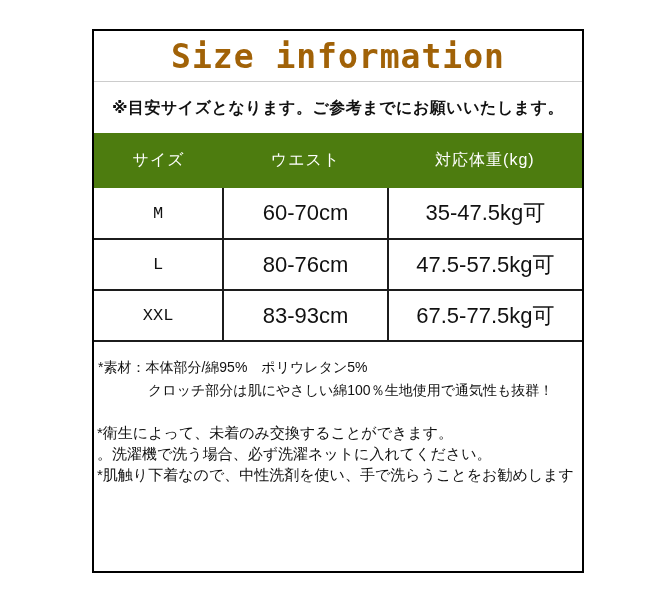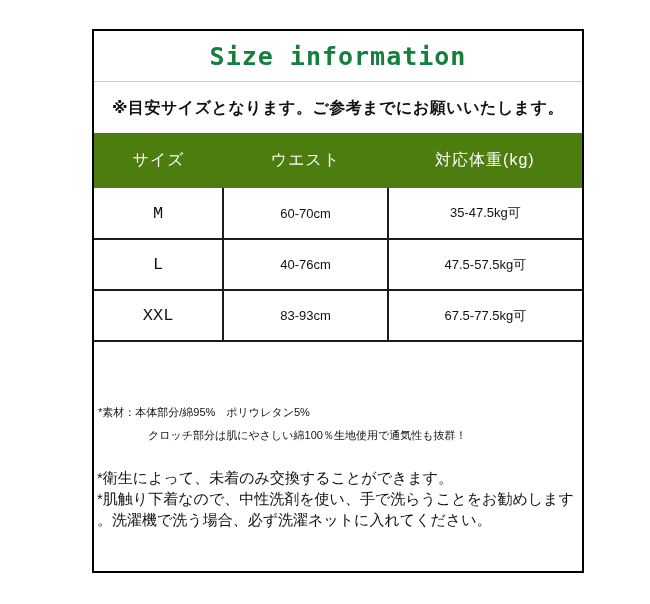--- a/index.html
+++ b/index.html
@@ -19,23 +19,23 @@
   }
   .title-section {
     height: 51px;
     line-height: 51px;
     text-align: center;
     border-bottom: 1px solid #cccccc;
   }
   .page-title {
     font-family: "DejaVu Sans Mono", "Liberation Mono", monospace;
     font-weight: bold;
-    font-size: 25px;
+    font-size: 33px;
     letter-spacing: 1px;
-    color: #15803d;
+    color: #a16207;
   }
   .note-section {
     height: 51px;
     line-height: 51px;
     text-align: center;
     font-weight: bold;
     font-size: 16px;
     letter-spacing: 0.5px;
   }
   table.size-table {
@@ -53,39 +53,38 @@
     font-weight: normal;
     font-size: 16px;
     text-align: center;
     border: 0;
     letter-spacing: 1px;
   }
   table.size-table tbody td {
     height: 51px;
     text-align: center;
     vertical-align: middle;
-    font-size: 13px;
+    font-size: 22px;
     border: 2px solid #1c1c1c;
   }
   table.size-table tbody td:first-child { border-left: 0; }
   table.size-table tbody td:last-child  { border-right: 0; border-radius: 21px; }
   table.size-table tbody tr:first-child td { border-top: 0; }
   table.size-table tbody td.size-cell {
     font-family: "Liberation Mono", "DejaVu Sans Mono", monospace;
     font-size: 17px;
   }
   table.size-table tbody tr:nth-child(4) td.size-cell {
     font-family: "Liberation Sans", "DejaVu Sans", sans-serif;
     font-size: 18px;
   }
   .material-section {
     padding: 14px 7px 0 4px;
-    font-size: 11px;
+    font-size: 14px;
     line-height: 23px;
-    margin-top: 45px;
   }
   .material-line-2 { padding-left: 50px; }
   .notice-section {
     padding: 20px 4px 0 3px;
     font-size: 15px;
     line-height: 21px;
   }
   .notice-heading { font-weight: bold; margin-bottom: 2px; }
 </style>
 </head>
@@ -113,35 +112,35 @@
       </tr>
     </thead>
     <tbody>
       <tr>
         <td class="size-cell">M</td>
         <td>60-70cm</td>
         <td>35-47.5kg可</td>
       </tr>
       <tr>
         <td class="size-cell">L</td>
-        <td>40-76cm</td>
+        <td>80-76cm</td>
         <td>47.5-57.5kg可</td>
       </tr>
       <tr>
         <td class="size-cell">XXL</td>
         <td>83-93cm</td>
         <td>67.5-77.5kg可</td>
       </tr>
     </tbody>
   </table>
 
   <div class="material-section">
     <div class="material-line-1">*素材：本体部分/綿95%　ポリウレタン5%</div>
     <div class="material-line-2">クロッチ部分は肌にやさしい綿100％生地使用で通気性も抜群！</div>
   </div>
 
   <div class="notice-section">
     <div>*衛生によって、未着のみ交換することができます。</div>
+    <div>。洗濯機で洗う場合、必ず洗濯ネットに入れてください。</div>
     <div>*肌触り下着なので、中性洗剤を使い、手で洗らうことをお勧めします</div>
-    <div>。洗濯機で洗う場合、必ず洗濯ネットに入れてください。</div>
   </div>
 
 </div>
 
 </body></html>

